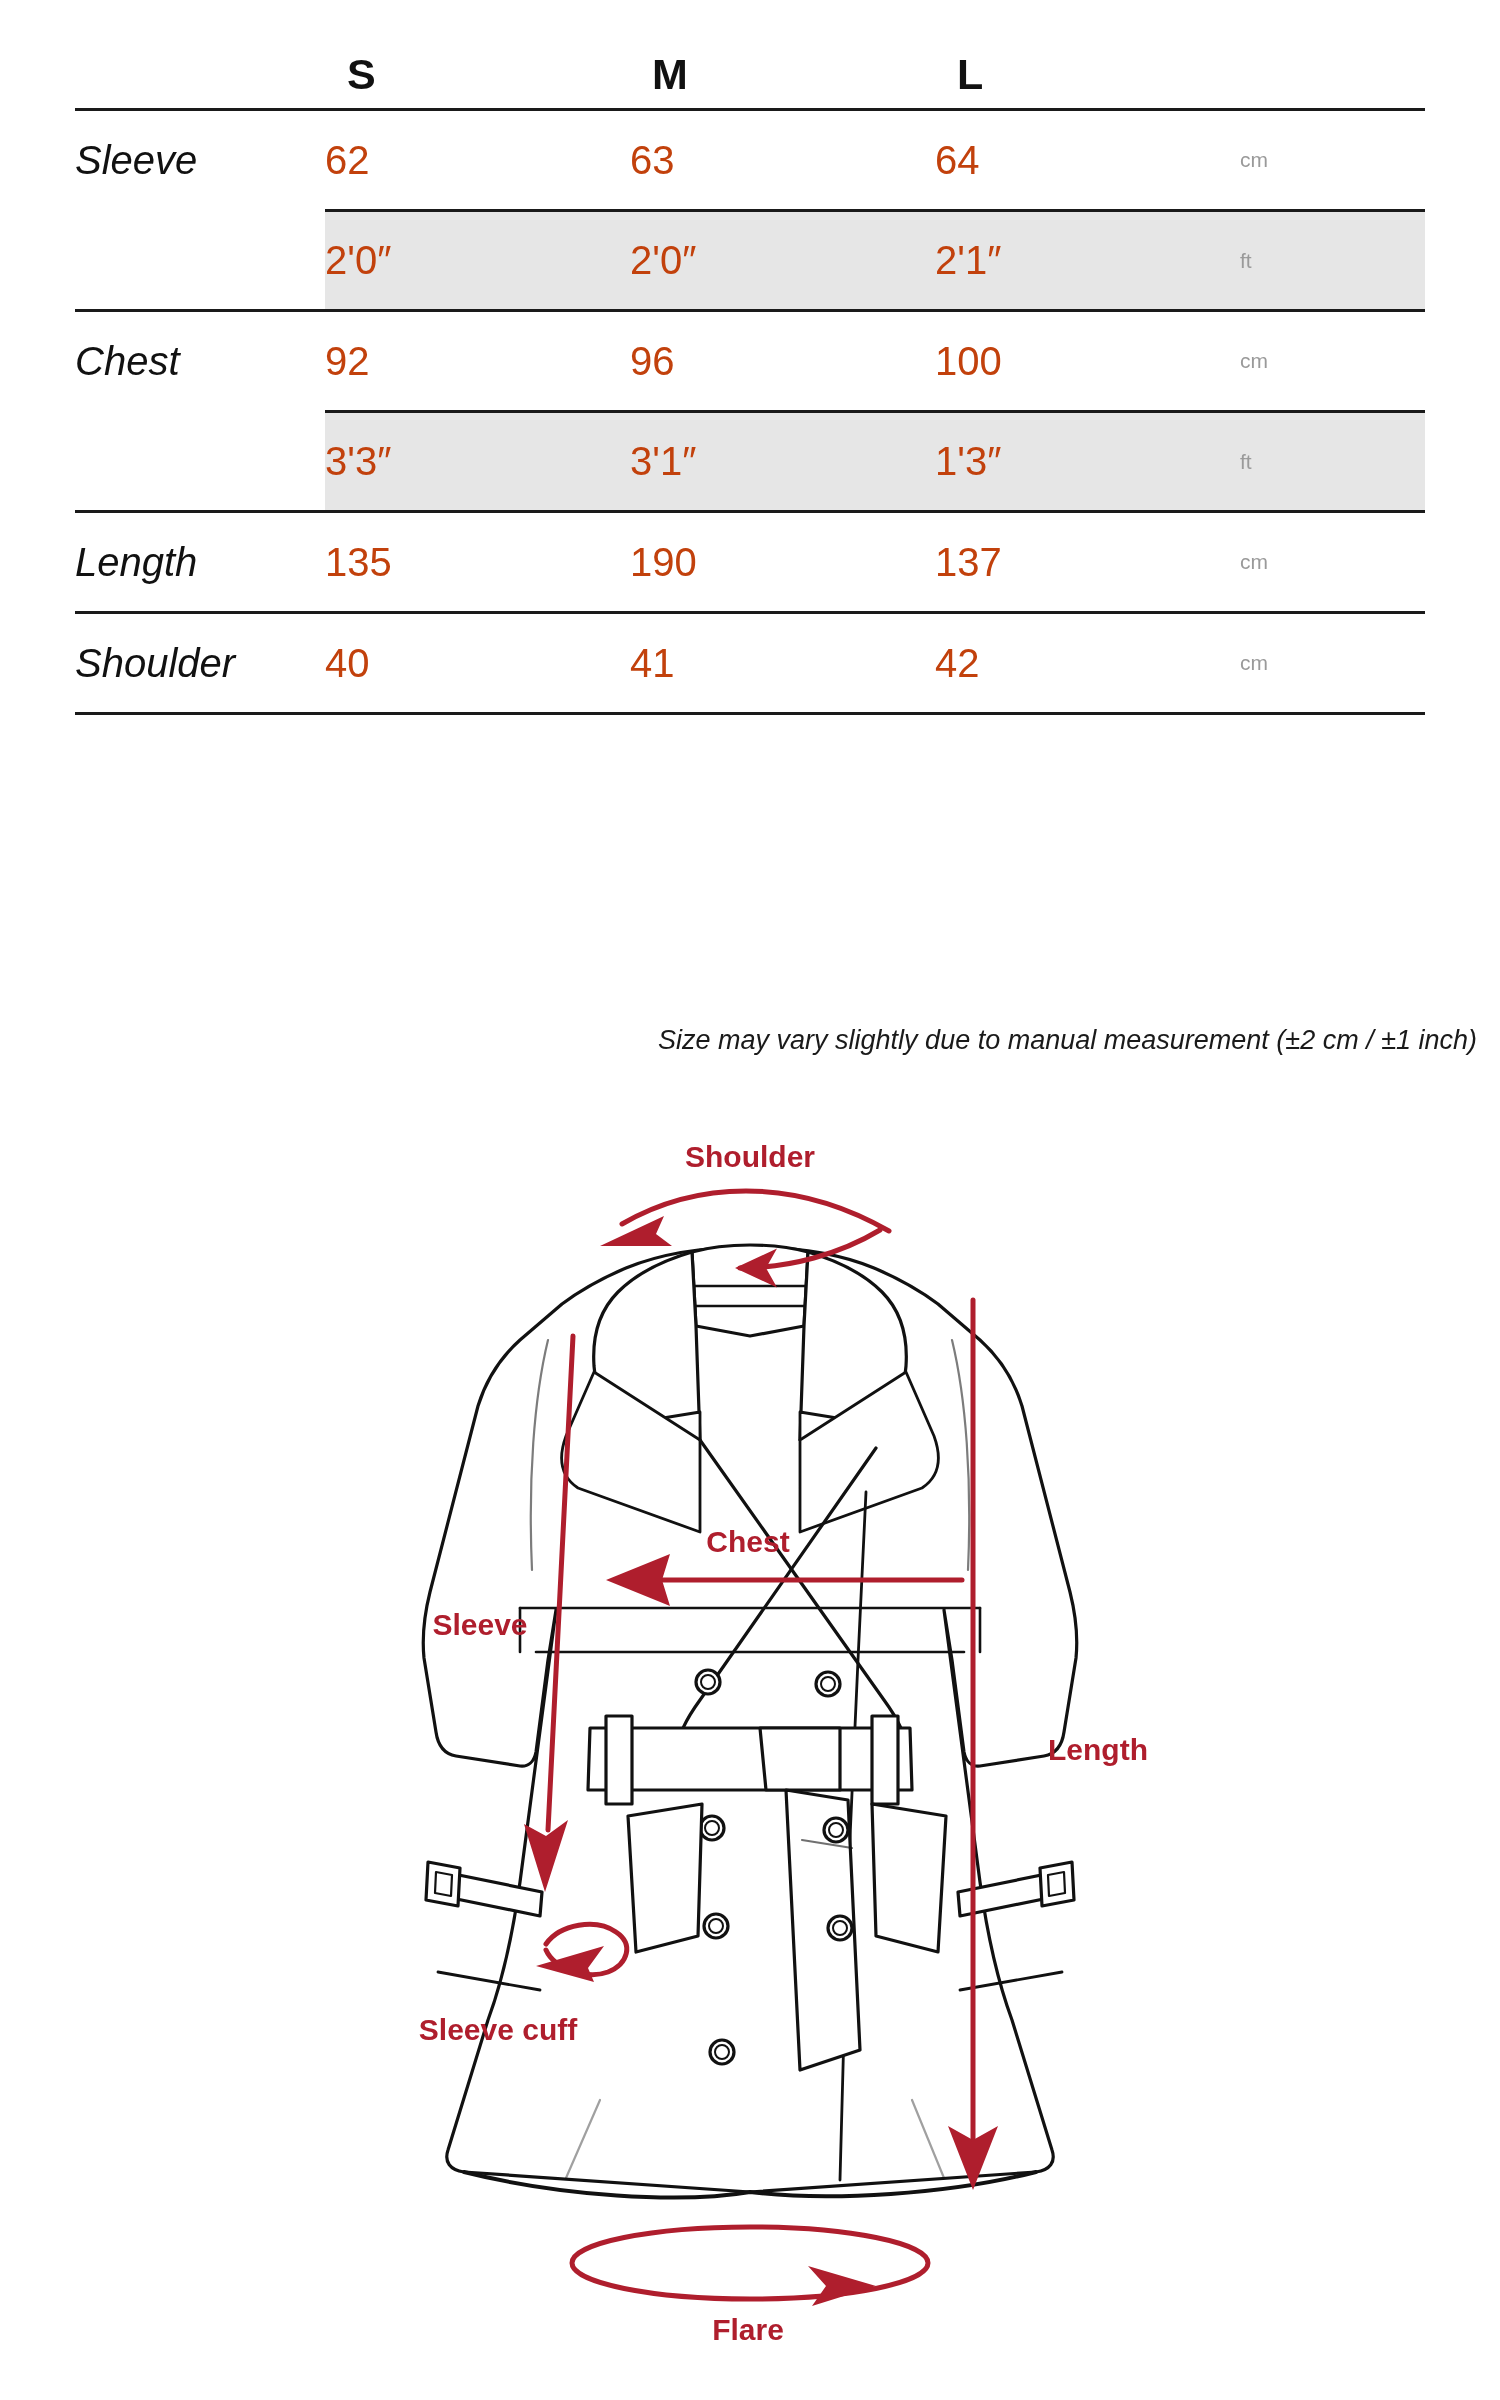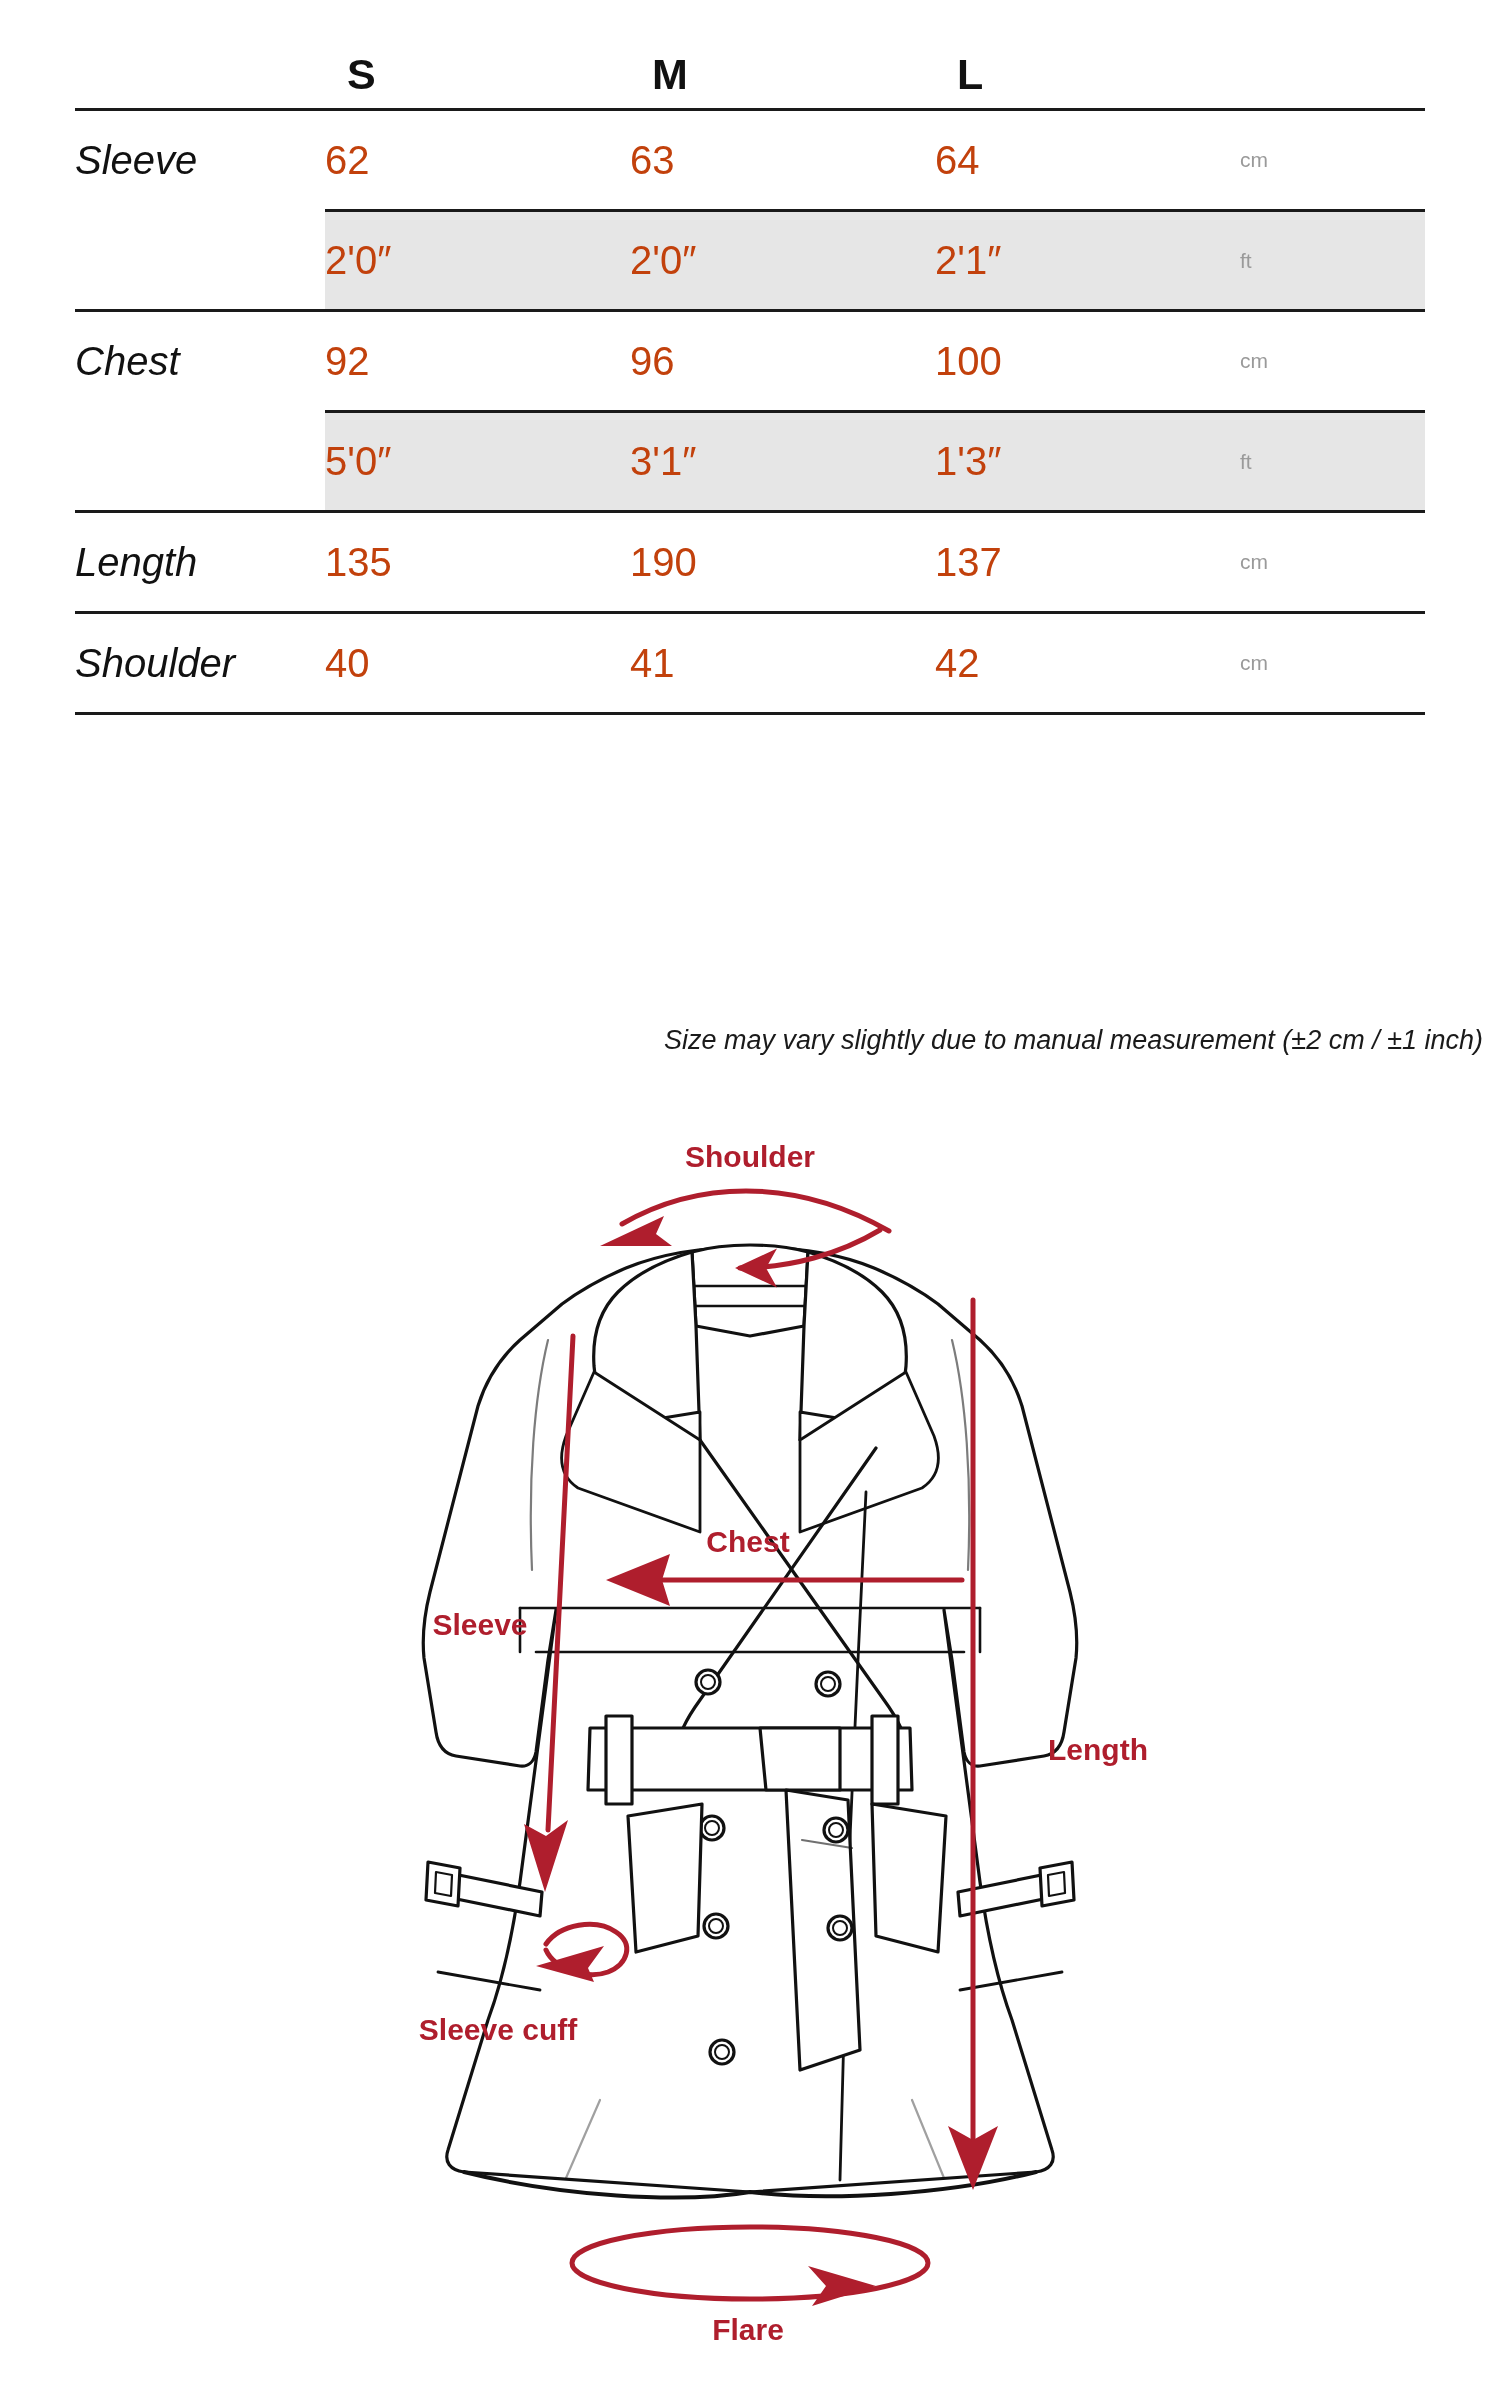--- a/index.html
+++ b/index.html
@@ -89,21 +89,21 @@
   tr.ft-row td.shade-top { border-top: 3px solid #1a1a1a; }
 
   .bottom-rule td { border-top: 3px solid #1a1a1a; height: 0; }
 
   .footnote {
     position: absolute;
     left: 0;
     top: 985px;
     width: 1424px;
     text-align: right;
-    padding-right: 16px;
+    padding-right: 22px;
     box-sizing: border-box;
     font-size: 27px;
     font-style: italic;
     color: #1a1a1a;
   }
 
   
   .diagram {
     position: absolute;
     left: 0;
@@ -153,21 +153,21 @@
 
       <tr class="cm-row rule-top">
         <td class="cell-label">Chest</td>
         <td class="cell-val">92</td>
         <td class="cell-val">96</td>
         <td class="cell-val">100</td>
         <td class="cell-unit">cm</td>
       </tr>
       <tr class="ft-row">
         <td class="cell-label"></td>
-        <td class="cell-val shade shade-top">5'0″</td>
+        <td class="cell-val shade shade-top">3'3″</td>
         <td class="cell-val shade shade-top">3'1″</td>
         <td class="cell-val shade shade-top">1'3″</td>
         <td class="cell-unit shade shade-top">ft</td>
       </tr>
 
       <tr class="cm-row rule-top">
         <td class="cell-label">Length</td>
         <td class="cell-val">135</td>
         <td class="cell-val">190</td>
         <td class="cell-val">137</td>

